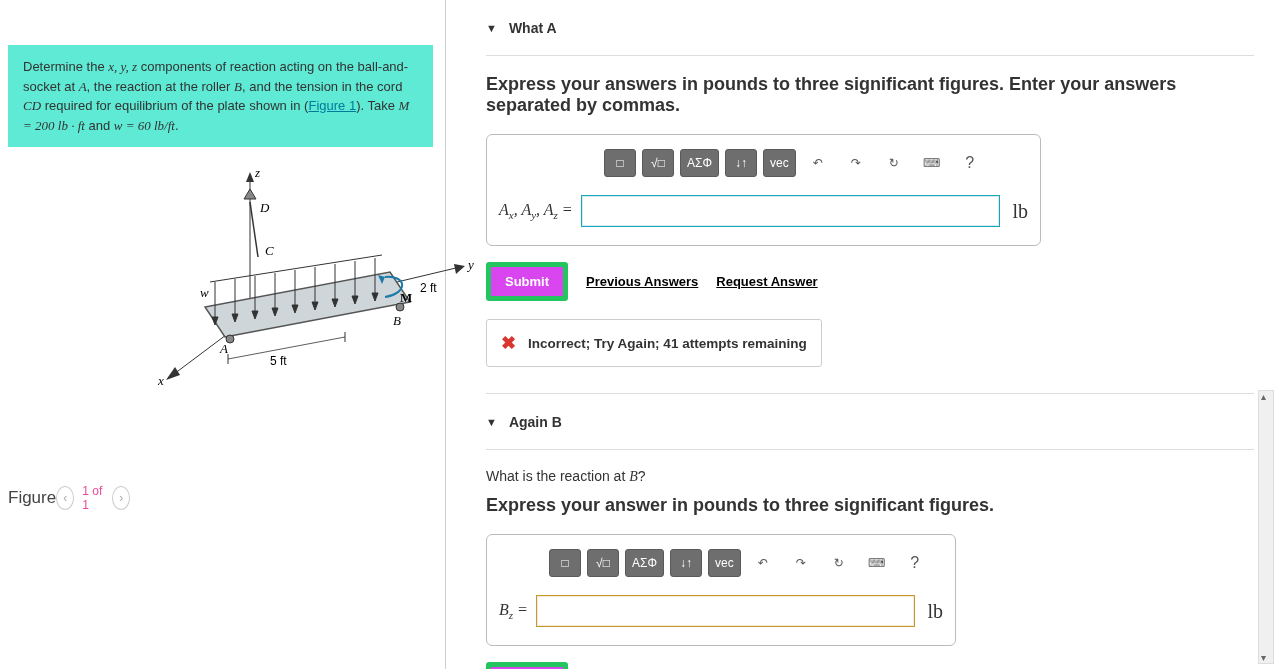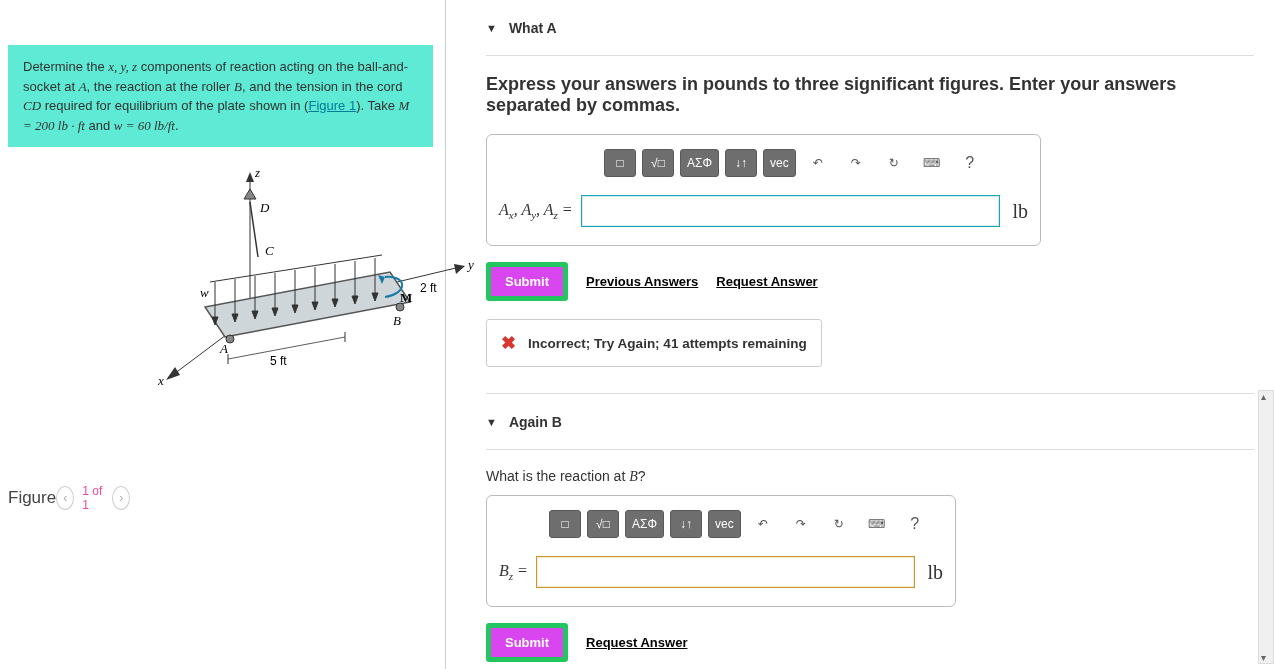--- a/index.html
+++ b/index.html
@@ -186,20 +186,21 @@
     <div class="part-block">
       <div class="part-header">
         <span class="part-caret">▼</span>
         <span class="part-title">Again B</span>
       </div>
       <div class="part-divider"></div>
       <div class="part-body">
         <div class="question-text">
           <span>What is the reaction at </span><span class="mathvar">B</span><span>?</span>
         </div>
+        <div class="instruction">Express your answer in pounds to three significant figures.</div>
 
         <div class="answer-box narrow">
           <div class="toolbar">
             <span class="tool-btn box-outline">□</span>
             <span class="tool-btn">√□</span>
             <span class="tool-btn">ΑΣΦ</span>
             <span class="tool-btn">↓↑</span>
             <span class="tool-btn">vec</span>
             <span class="tool-btn light">↶</span>
             <span class="tool-btn light">↷</span>

